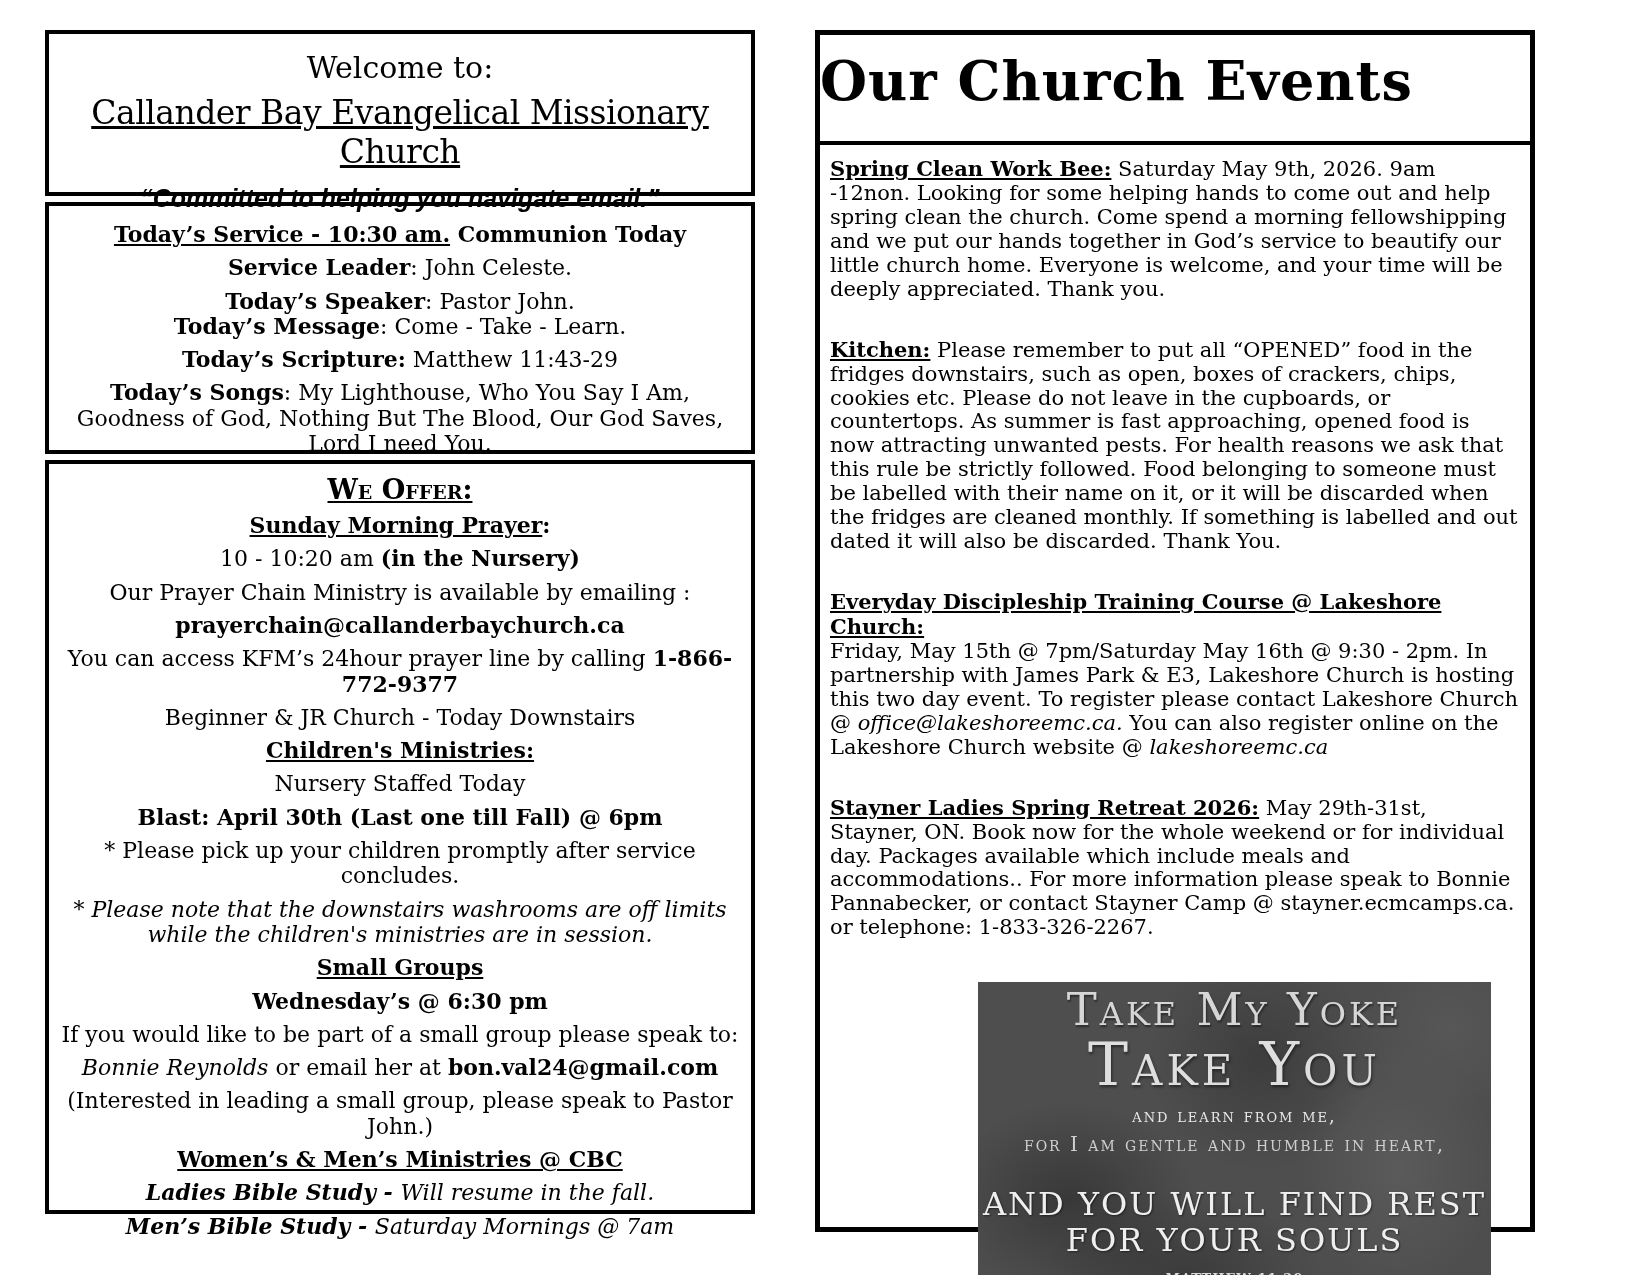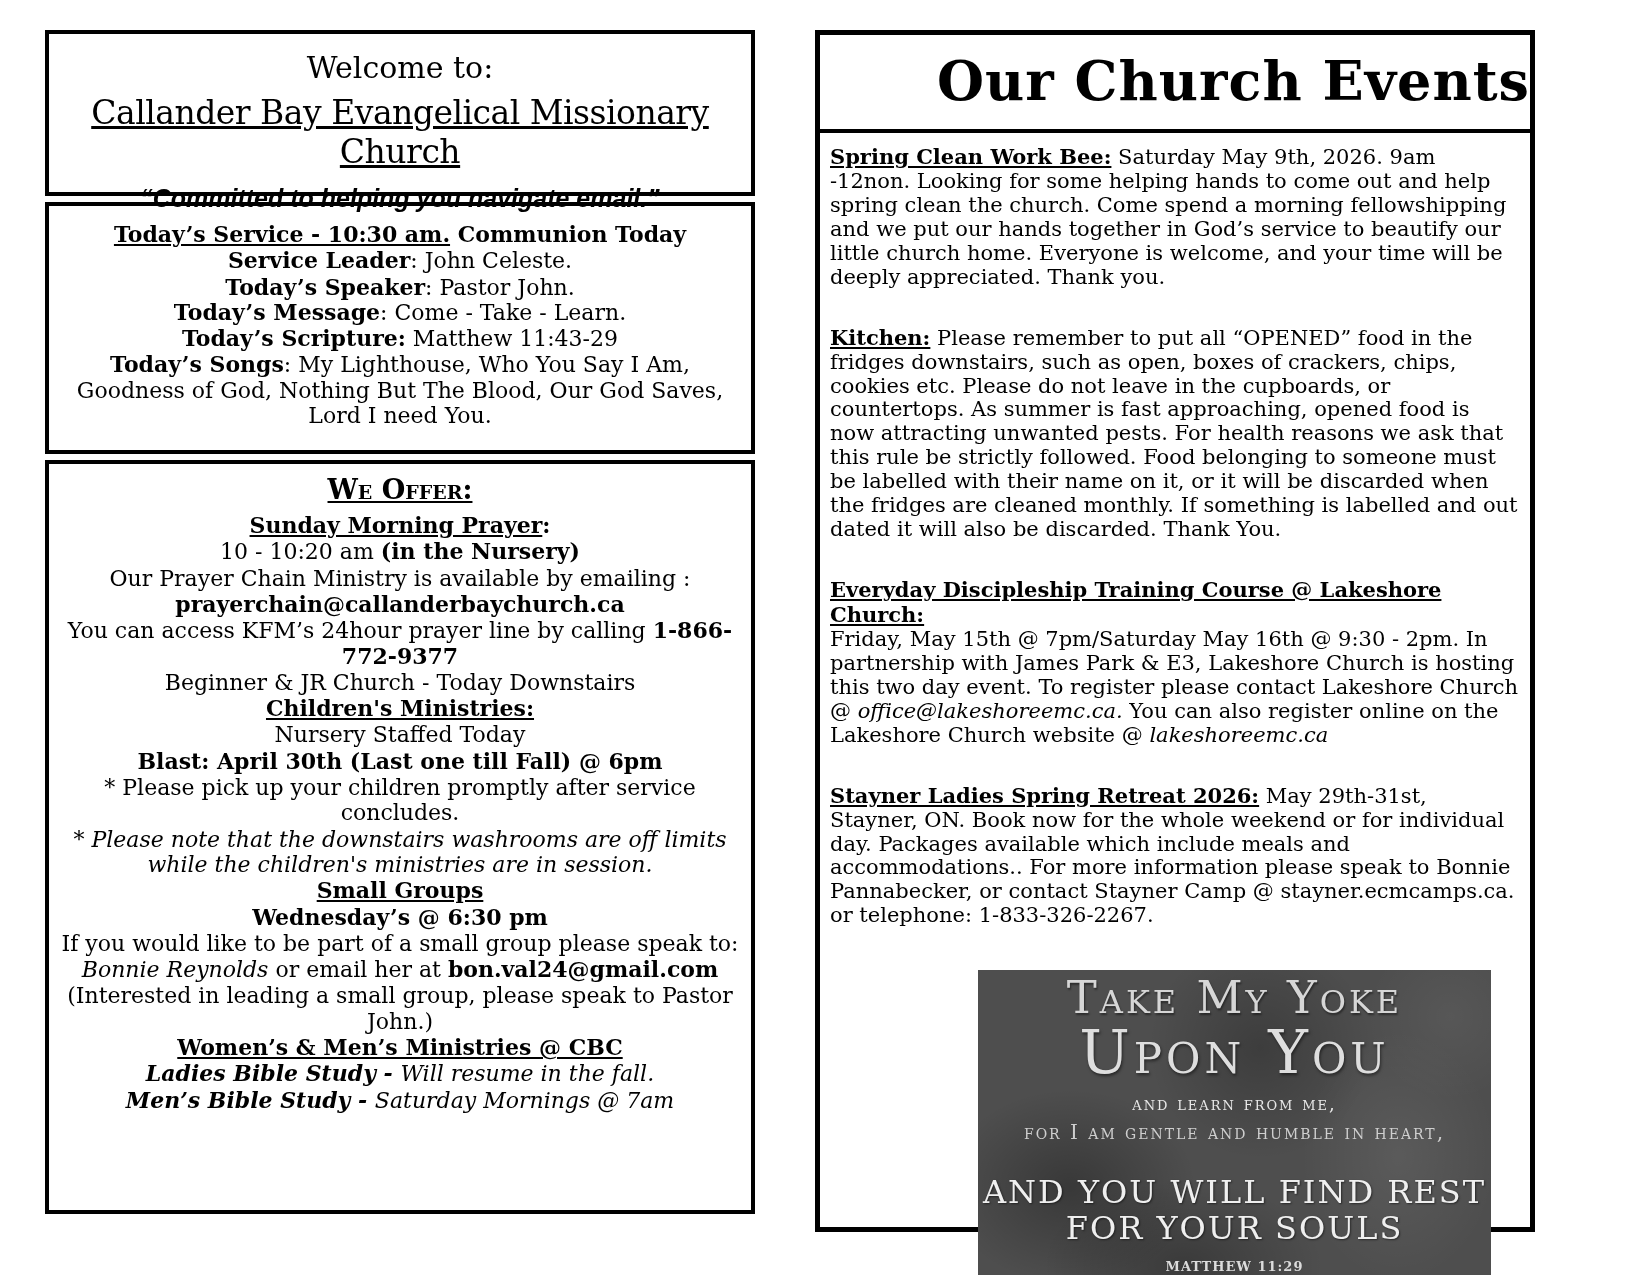--- a/index.html
+++ b/index.html
@@ -14,30 +14,30 @@
   
   .left-page{position:absolute;left:45px;top:30px;width:710px;}
   .box{border:4px solid #000;background:#fff;box-sizing:border-box;text-align:center;}
   .header-box{height:166px;padding-top:16px;}
   .welcome{font-size:30px;}
   .church-name{font-size:33px;text-decoration:underline;margin-top:8px;letter-spacing:-0.5px;}
   .motto{font-family:"Liberation Sans", sans-serif;font-weight:bold;font-style:italic;
          font-size:25px;margin-top:13px;}
   .service-box{margin-top:6px;height:252px;padding:8px 10px;font-size:22px;line-height:1.15;}
   .offer-box{margin-top:6px;height:754px;padding:10px 12px;font-size:22px;line-height:1.15;}
-  .line{margin-top:1px;}
+  .line{margin-top:8px;}
   .line:first-child{margin-top:8px;}
   .line.cont{margin-top:0;}
   .offer-title{font-size:27px;font-weight:bold;font-variant:small-caps;
                text-decoration:underline;margin-bottom:4px;}
 
   
   .right-page{position:absolute;left:815px;top:30px;width:720px;height:1202px;
               border:5px solid #000;box-sizing:border-box;background:#fff;}
-  .rp-title-wrap{border-bottom:4px solid #000;text-align:right;padding:14px 0 16px;}
+  .rp-title-wrap{border-bottom:4px solid #000;text-align:left;padding:14px 0 28px;}
   .rp-title{font-size:54px;font-weight:bold;letter-spacing:1px;}
   .rp-content{padding:12px 10px;font-size:21px;line-height:1.14;text-align:left;}
   .event{margin-bottom:36px;}
 
   
   .quote-image{
     width:513px;height:310px;margin-left:148px;margin-top:42px;
     background:
       radial-gradient(180px 140px at 18% 70%, rgba(0,0,0,0.28), rgba(0,0,0,0) 70%),
       radial-gradient(160px 160px at 55% 25%, rgba(0,0,0,0.22), rgba(0,0,0,0) 70%),
@@ -113,20 +113,20 @@
   <div class="rp-content">
     <div>
         <div class="event"><span class="b u">Spring Clean Work Bee:</span><span> Saturday May 9th, 2026. 9am -12non. Looking for some helping hands to come out and help spring clean the church. Come spend a morning fellowshipping and we put our hands together in God’s service to beautify our little church home. Everyone is welcome, and your time will be deeply appreciated. Thank you.</span></div>
         <div class="event"><span class="b u">Kitchen:</span><span> Please remember to put all “OPENED” food in the fridges downstairs, such as open, boxes of crackers, chips, cookies etc. Please do not leave in the cupboards, or countertops. As summer is fast approaching, opened food is now attracting unwanted pests. For health reasons we ask that this rule be strictly followed. Food belonging to someone must be labelled with their name on it, or it will be discarded when the fridges are cleaned monthly. If something is labelled and out dated it will also be discarded. Thank You.</span></div>
         <div class="event"><span class="b u">Everyday Discipleship Training Course @ Lakeshore Church:</span><br><span>Friday, May 15th @ 7pm/Saturday May 16th @ 9:30 - 2pm. In partnership with James Park &amp; E3, Lakeshore Church is hosting this two day event. To register please contact Lakeshore Church @ </span><span class="i">office@lakeshoreemc.ca.</span><span> You can also register online on the Lakeshore Church website @ </span><span class="i">lakeshoreemc.ca</span></div>
         <div class="event"><span class="b u">Stayner Ladies Spring Retreat 2026:</span><span> May 29th-31st, Stayner, ON. Book now for the whole weekend or for individual day. Packages available which include meals and accommodations.. For more information please speak to Bonnie Pannabecker, or contact Stayner Camp @ stayner.ecmcamps.ca. or telephone: 1-833-326-2267.</span></div>
       </div>
 
     <div class="quote-image">
       <div class="qi-line1">Take My Yoke</div>
-      <div class="qi-line2">Upon You</div>
+      <div class="qi-line2">Take You</div>
       <div class="qi-line3">and learn from me,</div>
       <div class="qi-line4">for I am gentle and humble in heart,</div>
       <div class="qi-line5">AND YOU WILL FIND REST FOR YOUR SOULS</div>
       <div class="qi-ref">MATTHEW 11:29</div>
     </div>
   </div>
 </div>
 
 </body></html>

